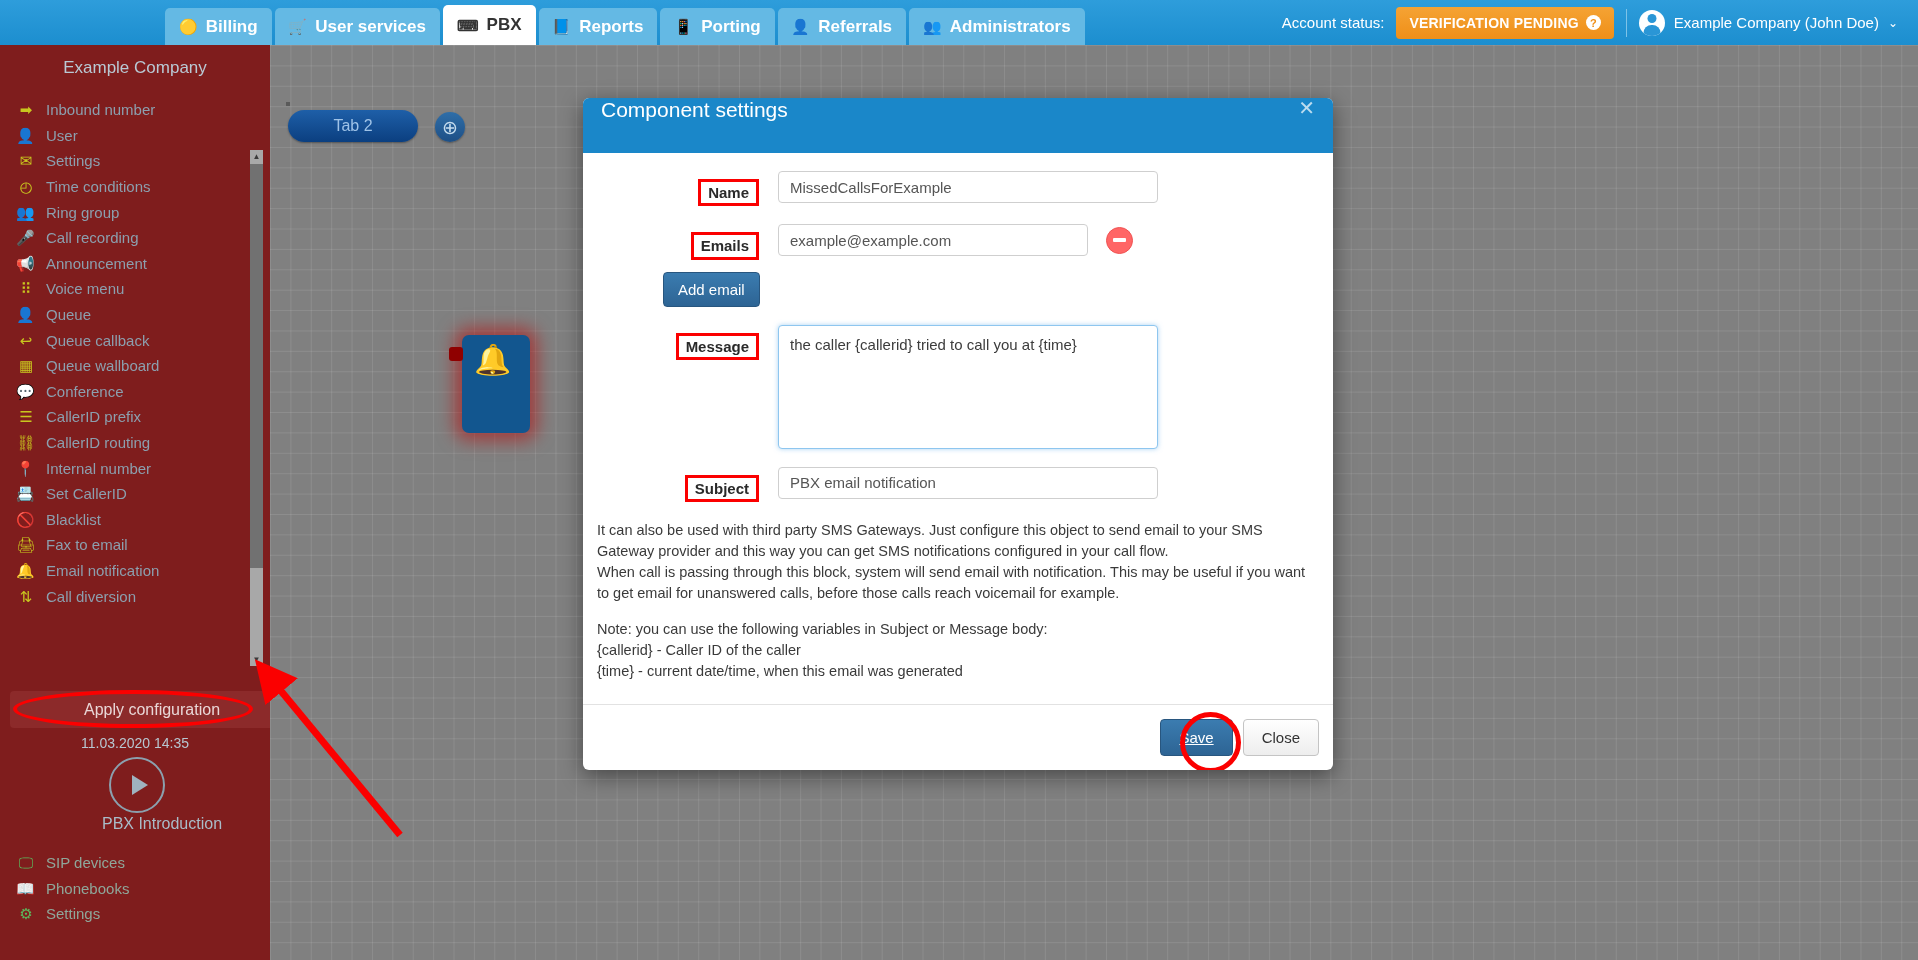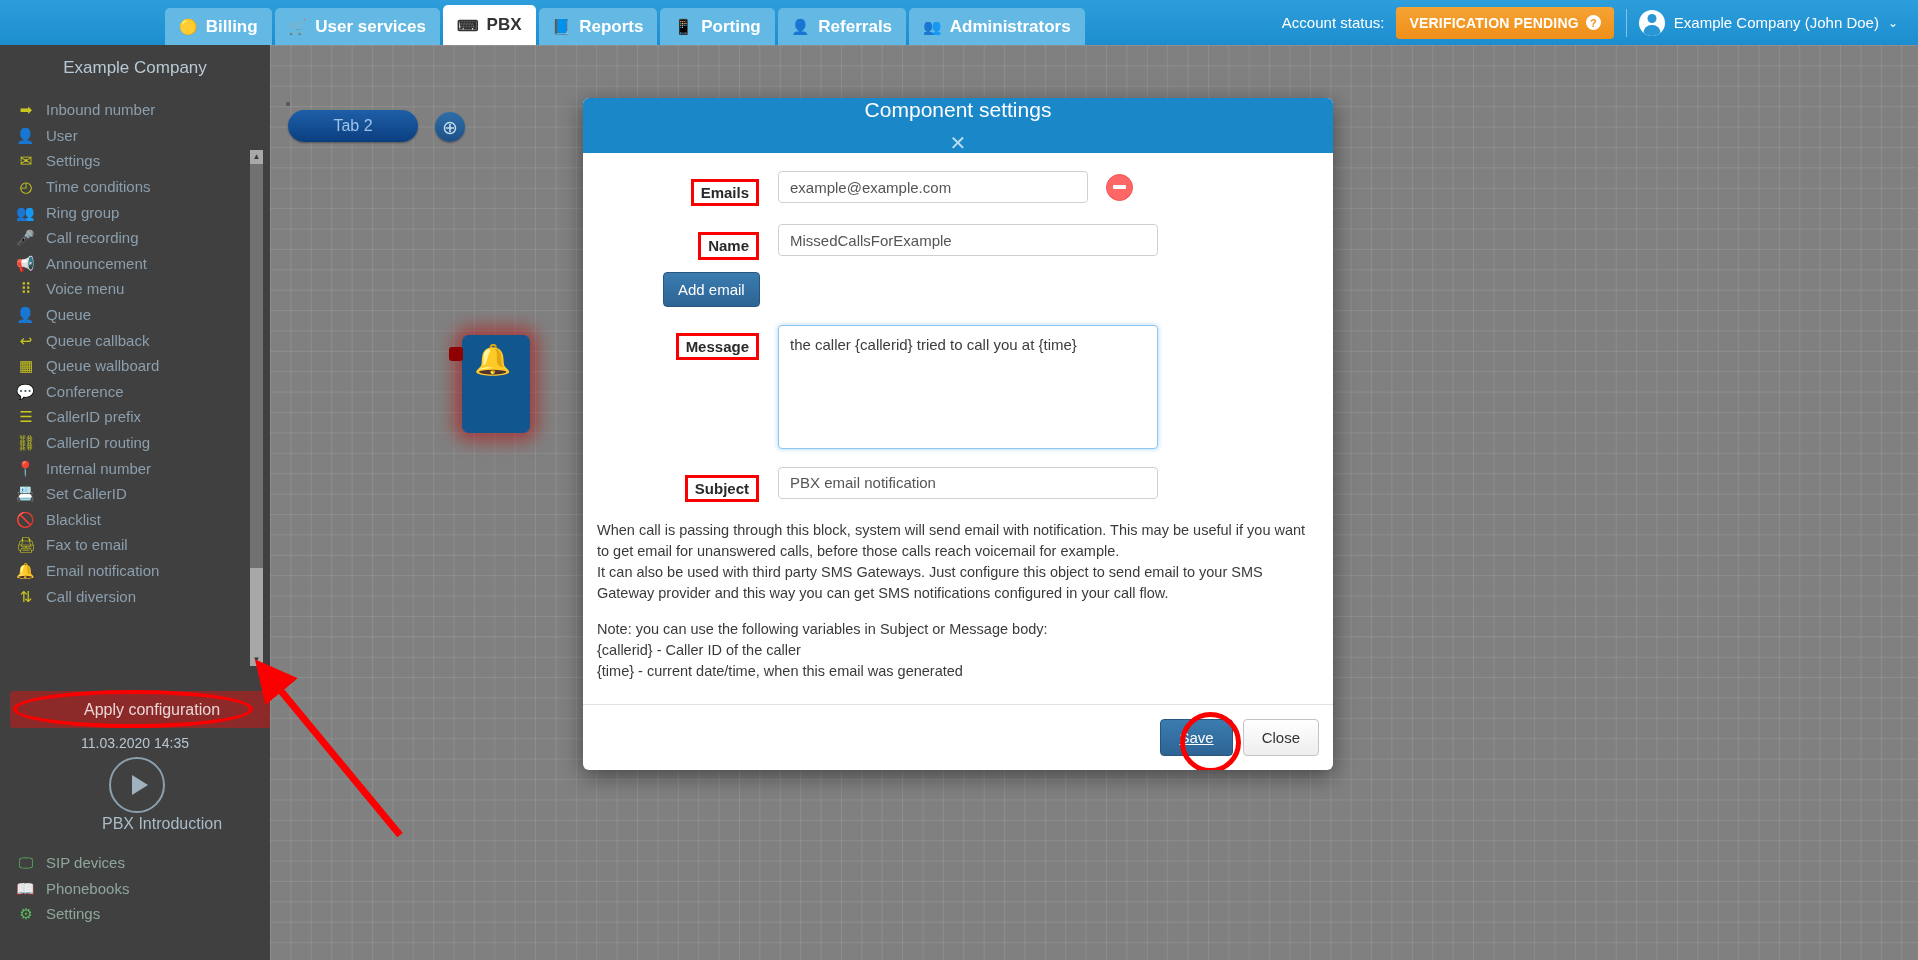--- a/index.html
+++ b/index.html
@@ -44,21 +44,21 @@
   .user-chip{display:flex;align-items:center;gap:9px;color:#ffffff;font-size:15px;cursor:pointer;padding-right:6px;}
   .avatar{
     width:26px;height:26px;border-radius:50%;background:#ffffff;position:relative;overflow:hidden;flex:0 0 26px;
   }
   .avatar::before{content:"";position:absolute;left:50%;top:4px;transform:translateX(-50%);width:9px;height:9px;border-radius:50%;background:#2a96d6;}
   .avatar::after{content:"";position:absolute;left:50%;top:15px;transform:translateX(-50%);width:17px;height:13px;border-radius:8px 8px 0 0;background:#2a96d6;}
   .caret{font-size:12px;}
 
   
   .sidebar{
-    position:absolute;left:0;top:45px;width:270px;height:915px;background:#404040;
+    position:absolute;left:0;top:45px;width:270px;height:915px;background:#7f1d1d;
     color:#8fa7b8;overflow:hidden;
   }
   .company-title{
     text-align:center;color:#b9c9d4;font-size:17px;padding:13px 0 10px;
   }
   .navlist{position:absolute;left:0;top:52px;width:258px;}
   .navitem{
     display:flex;align-items:center;gap:10px;height:25.6px;padding-left:16px;
     color:#8c9fae;font-size:15px;cursor:pointer;white-space:nowrap;
   }
@@ -144,22 +144,22 @@
   .annot-arrow{position:absolute;left:0;top:0;width:1918px;height:960px;pointer-events:none;}
 
   
   .modal{
     position:absolute;left:583px;top:98px;width:750px;
     background:#ffffff;border-radius:6px;
     box-shadow:0 6px 22px rgba(0,0,0,.45);
     overflow:hidden;
   }
   .modal-head{
-    height:55px;background:#1a87c9;display:flex;align-items:center;
-    padding:0 18px;justify-content:space-between;flex-direction:column;
+    height:55px;background:#1a87c9;display:flex;
+    padding:0 18px;justify-content:space-between;
   }
   .modal-title{color:#ffffff;font-size:21px;}
   .modal-x{color:#bcdcef;font-size:20px;cursor:pointer;line-height:1;}
   .modal-body{padding:18px 0 4px;}
 
   .frow{display:flex;align-items:flex-start;margin-bottom:18px;}
   .flabel-cell{width:195px;display:flex;justify-content:flex-end;padding-top:8px;padding-right:19px;box-sizing:border-box;}
   .flabel{
     font-size:15px;font-weight:bold;color:#2a2a2a;
     border:3px solid #fb0000;padding:2px 7px;background:#ffffff;display:inline-block;line-height:1.15;
@@ -407,56 +407,56 @@
   <div class="modal">
     <div class="modal-head">
       <span class="modal-title">Component settings</span>
       <span class="modal-x">✕</span>
     </div>
 
     <div class="modal-body">
 
       <div class="frow">
         <div class="flabel-cell">
+          <span class="flabel">Name</span>
+        </div>
+        <input class="finput wide" value="MissedCallsForExample" style="">
+      </div>
+
+      <div class="frow">
+        <div class="flabel-cell">
           <span class="flabel">Emails</span>
         </div>
         <div class="email-line">
           <input class="finput short" value="example@example.com" style="">
           <span class="remove-btn">
               <span></span>
             </span>
         </div>
       </div>
 
-      <div class="frow">
-        <div class="flabel-cell">
-          <span class="flabel">Name</span>
-        </div>
-        <input class="finput wide" value="MissedCallsForExample" style="">
-      </div>
-
       <button class="add-email">Add email</button>
 
       <div class="frow">
         <div class="flabel-cell">
           <span class="flabel">Message</span>
         </div>
         <textarea class="ftext" style="">the caller {callerid} tried to call you at {time}</textarea>
       </div>
 
       <div class="frow">
         <div class="flabel-cell">
           <span class="flabel">Subject</span>
         </div>
         <input class="finput wide" value="PBX email notification" style="">
       </div>
 
       <div class="helptext">
+        <p>It can also be used with third party SMS Gateways. Just configure this object to send email to your SMS Gateway provider and this way you can get SMS notifications configured in your call flow.</p>
         <p>When call is passing through this block, system will send email with notification. This may be useful if you want to get email for unanswered calls, before those calls reach voicemail for example.</p>
-        <p>It can also be used with third party SMS Gateways. Just configure this object to send email to your SMS Gateway provider and this way you can get SMS notifications configured in your call flow.</p>
         <div class="gap"></div>
         <p>Note: you can use the following variables in Subject or Message body:</p>
         <p>{callerid} - Caller ID of the caller</p>
         <p>{time} - current date/time, when this email was generated</p>
       </div>
     </div>
 
     <div class="modal-foot">
       <button class="btn btn-save">Save</button>
       <button class="btn btn-close">Close</button>

